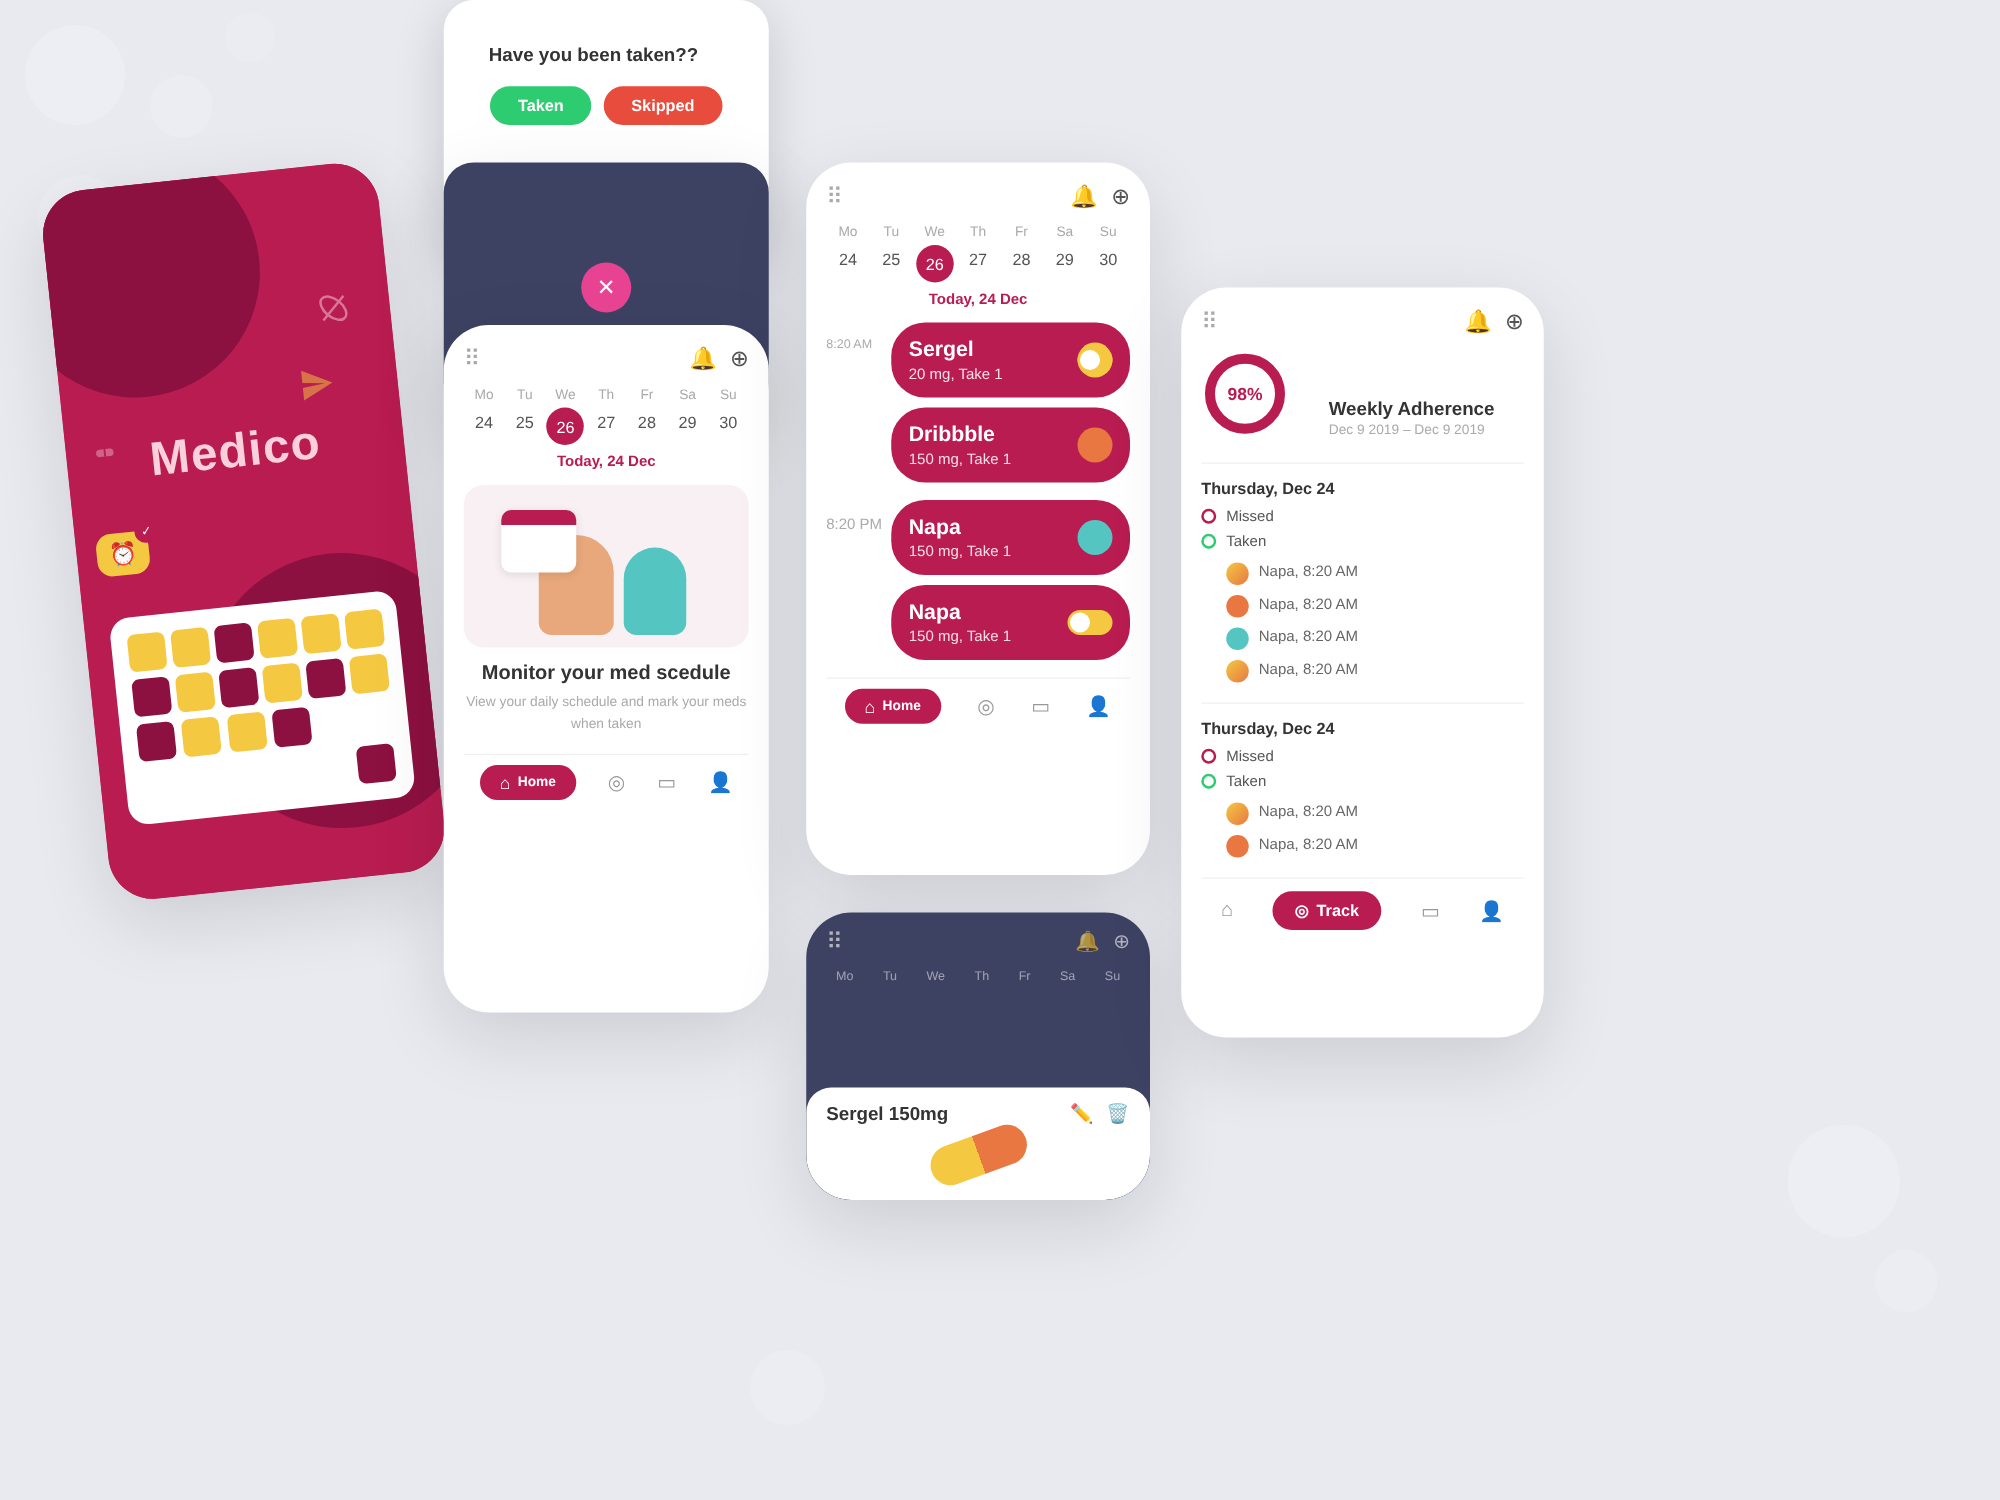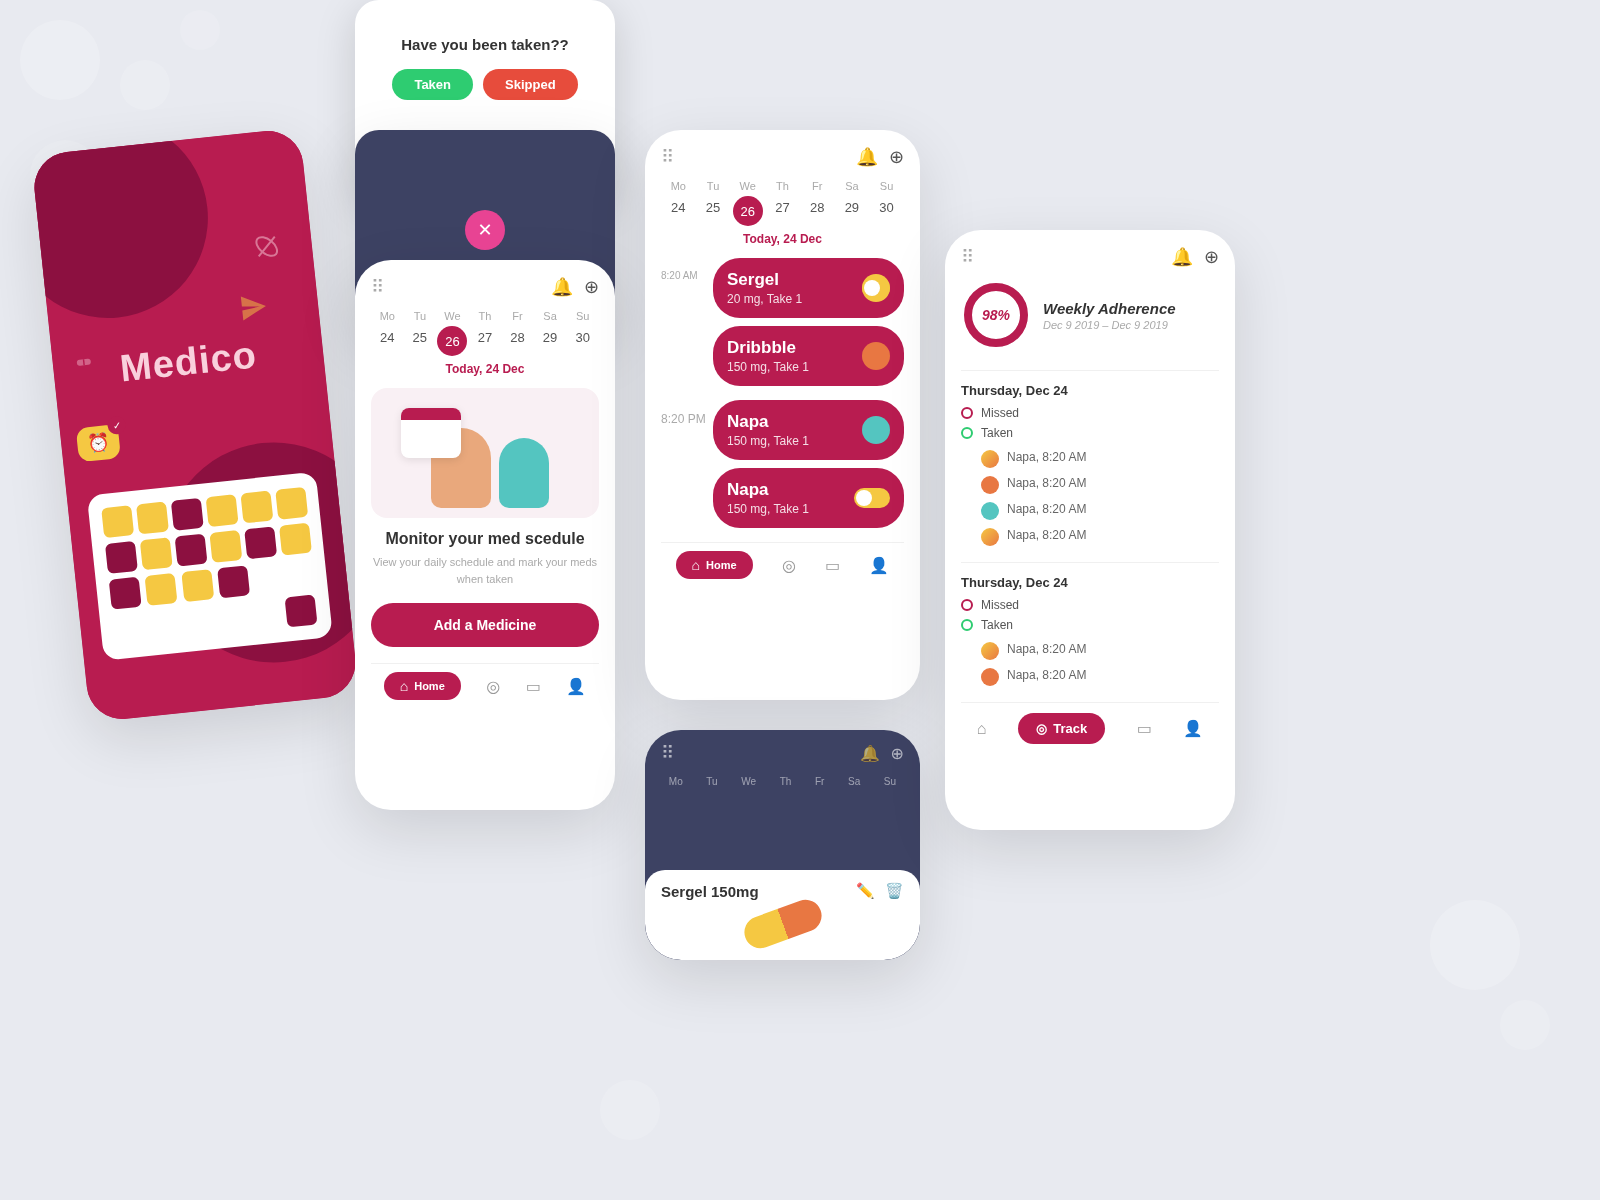--- a/index.html
+++ b/index.html
@@ -121,21 +121,20 @@
       left: 355px;
       top: 0px;
       width: 260px;
       height: 200px;
       background: #fff;
       border-radius: 24px;
       padding: 20px;
       box-shadow: 0 10px 40px rgba(0,0,0,0.15);
     }
     .popup-title {
-      text-align: center;
       font-size: 15px;
       font-weight: 600;
       color: #333;
       margin-bottom: 16px;
     }
     .popup-buttons {
       display: flex;
       gap: 10px;
       justify-content: center;
     }
@@ -406,24 +405,23 @@
     
     #card-adherence {
       left: 945px;
       top: 230px;
       width: 290px;
       height: 600px;
       background: #fff;
     }
     .adherence-top {
       display: flex;
-      align-items: center;
-      gap: 12px;
+      align-items: flex-end;
+      gap: 32px;
       margin-bottom: 20px;
-      font-style: italic;
     }
     .donut-wrapper {
       position: relative;
       width: 70px; height: 70px;
       flex-shrink: 0;
     }
     .donut-svg {
       width: 70px; height: 70px;
       transform: rotate(-90deg);
     }
@@ -653,21 +651,20 @@
         <div class="illus-figure"></div>
         <div class="illus-figure2"></div>
         <div style="position:absolute;top:20px;left:30px;width:60px;height:50px;background:#fff;border-radius:8px;box-shadow:0 2px 8px rgba(0,0,0,0.1);">
           <div style="width:100%;height:12px;background:#b81c50;border-radius:8px 8px 0 0;"></div>
         </div>
       </div>
 
       <div class="monitor-title">Monitor your med scedule</div>
       <div class="monitor-sub">View your daily schedule and mark your meds when taken</div>
 
-      <button class="add-btn">Add a Medicine</button>
 
       <div class="bottom-nav">
         <div class="nav-item nav-item-active">
           <span class="nav-icon-active">⌂</span>
           <span class="nav-label-active">Home</span>
         </div>
         <div class="nav-item">
           <span class="nav-icon">◎</span>
         </div>
         <div class="nav-item">

